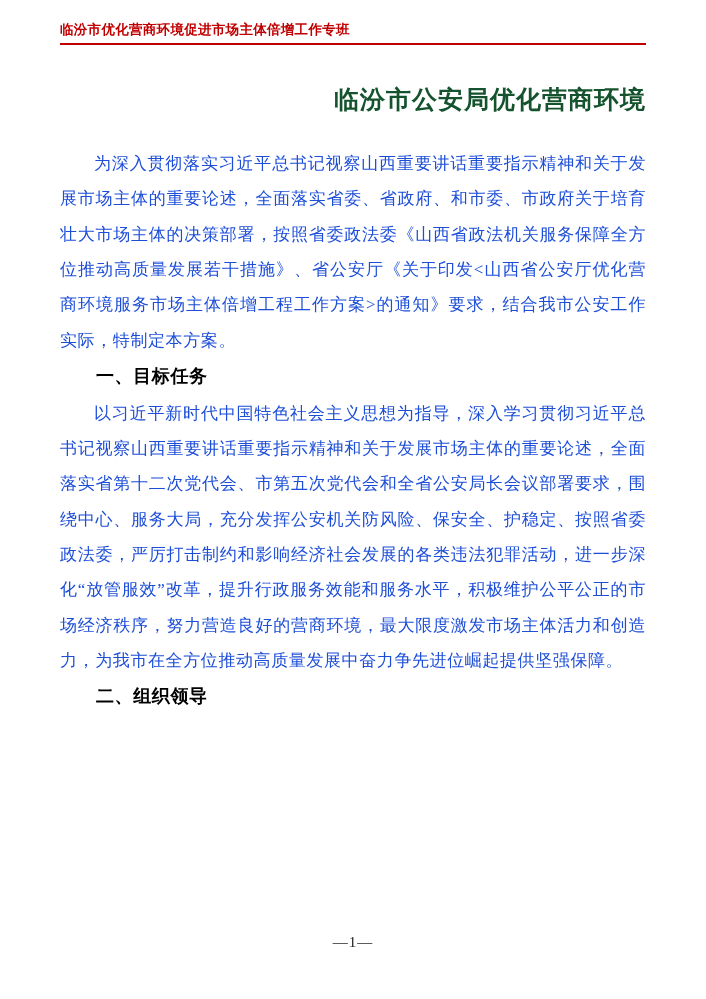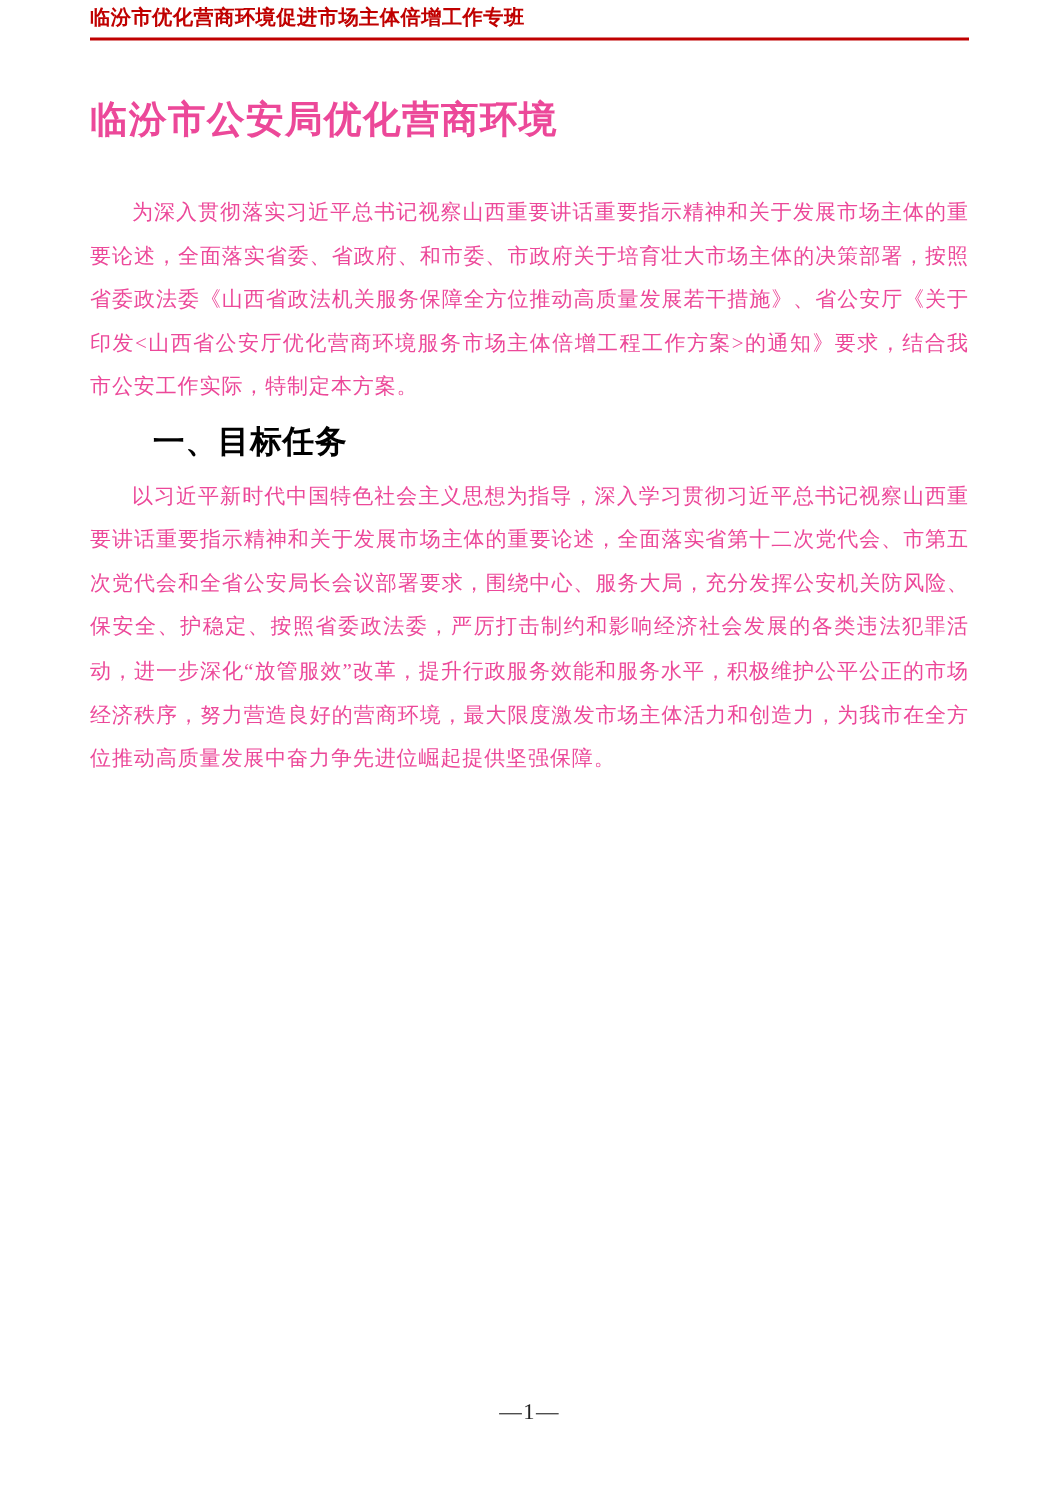--- a/index.html
+++ b/index.html
@@ -19,72 +19,72 @@
   .page {
     position: relative;
     width: 706px;
     height: 999px;
     box-sizing: border-box;
     padding: 0 60px;
   }
 
   
   .doc-header {
-    padding-top: 4px;
+    padding-top: 22px;
   }
   .doc-header-text {
     color: #c00000;
     font-family: "Liberation Sans", "DejaVu Sans", sans-serif;
     font-weight: bold;
     font-size: 13.5px;
     letter-spacing: 0.3px;
     line-height: 1.2;
     white-space: nowrap;
   }
   .doc-header-rule {
     margin-top: 5px;
     height: 2px;
     background: #c00000;
     width: 100%;
   }
 
   
   .doc-title {
     margin-top: 36px;
-    text-align: left;
-    font-family: Liberation Mono, monospace;
+    text-align: right;
+    font-family: Liberation Serif, serif;
     font-weight: bold;
     font-size: 25px;
     line-height: 1.55;
-    color: #ec4899;
+    color: #14532d;
     letter-spacing: 1px;
   }
   .doc-title .line {
     display: block;
   }
 
   
   .doc-body {
     margin-top: 26px;
   }
   p.para {
     margin: 0 0 0 0;
-    font-size: 14px;
+    font-size: 17px;
     line-height: 2.08;
     text-align: justify;
     text-justify: inter-ideograph;
     text-indent: 2em;
     letter-spacing: 0.6px;
-    color: #ec4899;
+    color: #1d4ed8;
   }
   h2.section-heading {
     margin: 0;
     font-family: "Liberation Sans", "DejaVu Sans", sans-serif;
     font-weight: bold;
-    font-size: 21px;
+    font-size: 18px;
     line-height: 2.08;
     text-indent: 2em;
     letter-spacing: 0.6px;
     color: #000000;
   }
 
   
   .page-number {
     position: absolute;
     left: 0;
@@ -111,18 +111,19 @@
   </div>
 
   <div class="doc-body">
 
     <p class="para">为深入贯彻落实习近平总书记视察山西重要讲话重要指示精神和关于发展市场主体的重要论述，全面落实省委、省政府、和市委、市政府关于培育壮大市场主体的决策部署，按照省委政法委《山西省政法机关服务保障全方位推动高质量发展若干措施》、省公安厅《关于印发&lt;山西省公安厅优化营商环境服务市场主体倍增工程工作方案&gt;的通知》要求，结合我市公安工作实际，特制定本方案。</p>
 
     <h2 class="section-heading">一、目标任务</h2>
 
     <p class="para">以习近平新时代中国特色社会主义思想为指导，深入学习贯彻习近平总书记视察山西重要讲话重要指示精神和关于发展市场主体的重要论述，全面落实省第十二次党代会、市第五次党代会和全省公安局长会议部署要求，围绕中心、服务大局，充分发挥公安机关防风险、保安全、护稳定、按照省委政法委，严厉打击制约和影响经济社会发展的各类违法犯罪活动，进一步深化“放管服效”改革，提升行政服务效能和服务水平，积极维护公平公正的市场经济秩序，努力营造良好的营商环境，最大限度激发市场主体活力和创造力，为我市在全方位推动高质量发展中奋力争先进位崛起提供坚强保障。</p>
 
+    <h2 class="section-heading">二、组织领导</h2>
 
   </div>
 
   <div class="page-number">—1—</div>
 
 </div>
 
 </body></html>

